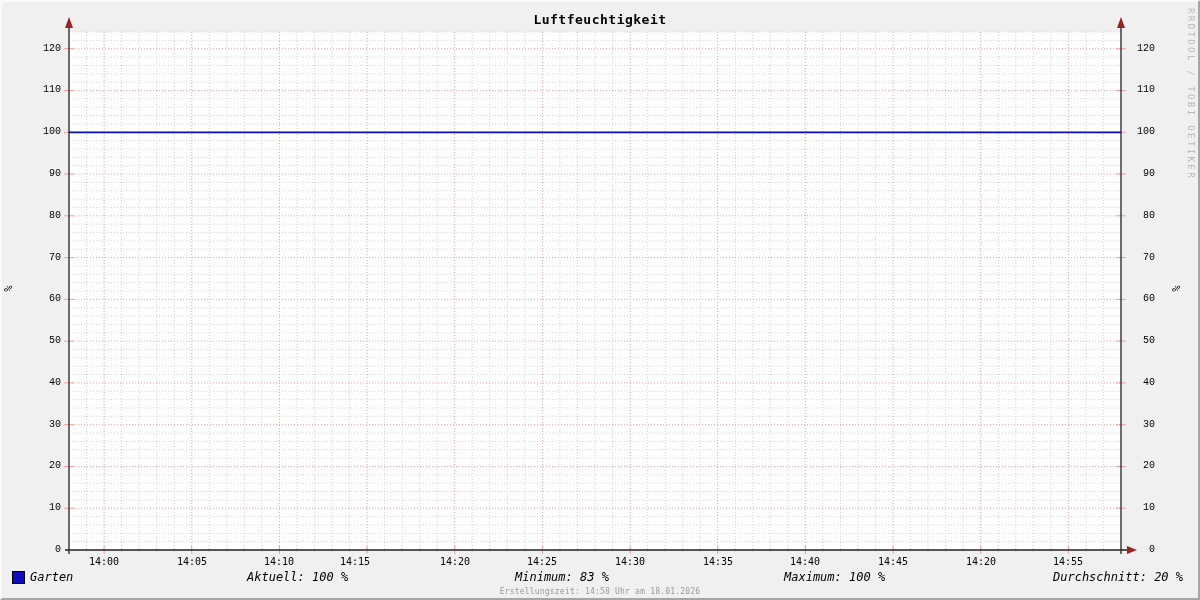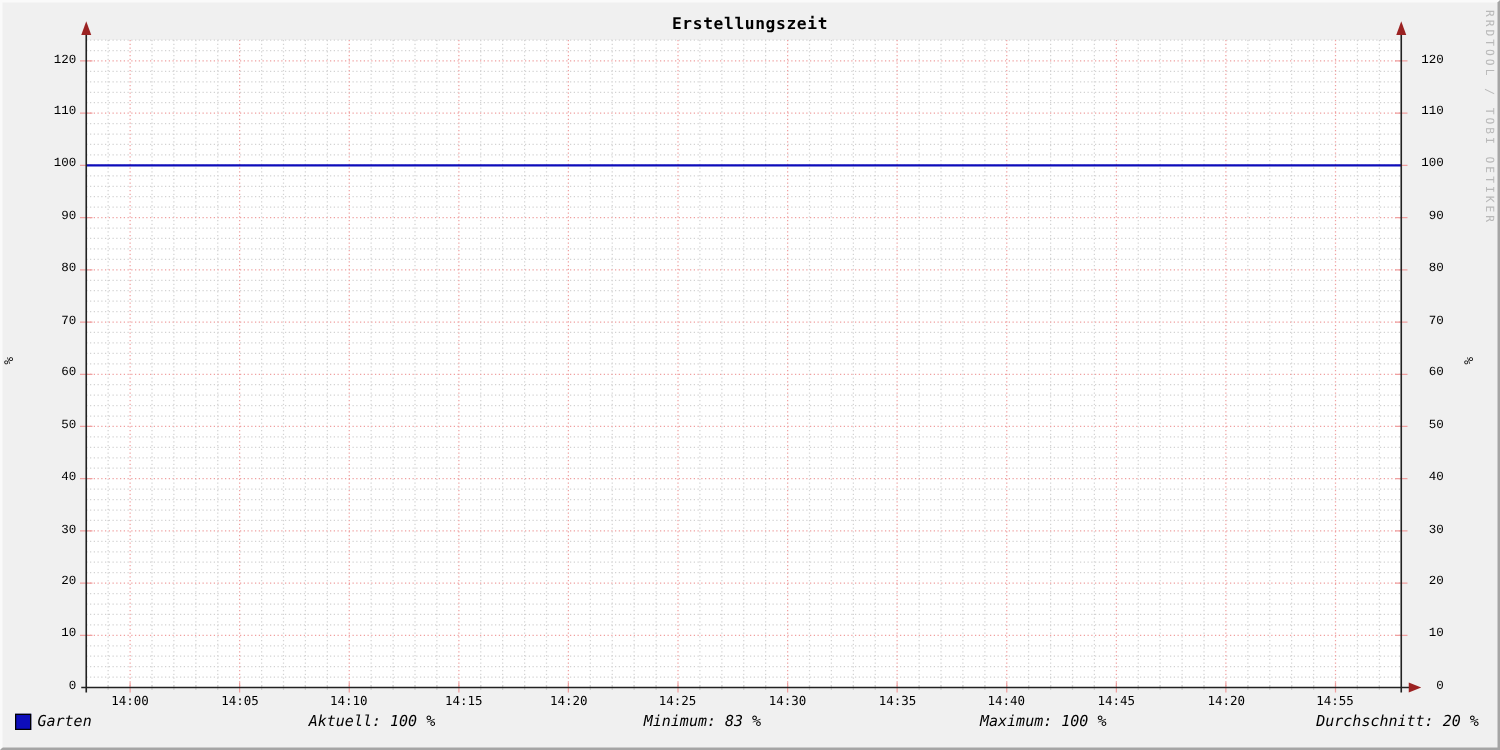--- a/index.html
+++ b/index.html
@@ -55,21 +55,21 @@
   .footer{
     position:absolute;left:0;top:585px;width:100%;
     text-align:center;font-size:8px;color:#9a9a9a;letter-spacing:.2px;
   }
 </style>
 </head>
 <body>
 
 <div class="graph">
 
-  <div class="chart-title">Erstellungszeit</div>
+  <div class="chart-title">Luftfeuchtigkeit</div>
 
   <div class="watermark">RRDTOOL / TOBI OETIKER</div>
 
   <div class="yaxis-unit left">%</div>
   <div class="yaxis-unit right">%</div>
 
   <svg class="plot-svg" id="plot-svg" viewBox="0 0 1200 600" xmlns="http://www.w3.org/2000/svg">
       <rect x="67" y="30" width="1052" height="518" fill="#ffffff"></rect>
       <path d="M67 539.6H1119M67 531.3H1119M67 522.9H1119M67 514.6H1119M67 497.9H1119M67 489.5H1119M67 481.2H1119M67 472.8H1119M67 456.1H1119M67 447.7H1119M67 439.4H1119M67 431.0H1119M67 414.3H1119M67 406.0H1119M67 397.6H1119M67 389.3H1119M67 372.5H1119M67 364.2H1119M67 355.8H1119M67 347.5H1119M67 330.8H1119M67 322.4H1119M67 314.1H1119M67 305.7H1119M67 289.0H1119M67 280.6H1119M67 272.3H1119M67 263.9H1119M67 247.2H1119M67 238.9H1119M67 230.5H1119M67 222.2H1119M67 205.5H1119M67 197.1H1119M67 188.7H1119M67 180.4H1119M67 163.7H1119M67 155.3H1119M67 147.0H1119M67 138.6H1119M67 121.9H1119M67 113.5H1119M67 105.2H1119M67 96.8H1119M67 80.1H1119M67 71.8H1119M67 63.4H1119M67 55.1H1119M67 38.4H1119M67 30.0H1119M84.5 30V548M119.6 30V548M137.1 30V548M154.7 30V548M172.2 30V548M207.3 30V548M224.8 30V548M242.3 30V548M259.9 30V548M294.9 30V548M312.5 30V548M330.0 30V548M347.5 30V548M382.6 30V548M400.1 30V548M417.7 30V548M435.2 30V548M470.3 30V548M487.8 30V548M505.3 30V548M522.9 30V548M557.9 30V548M575.5 30V548M593.0 30V548M610.5 30V548M645.6 30V548M663.1 30V548M680.7 30V548M698.2 30V548M733.3 30V548M750.8 30V548M768.3 30V548M785.9 30V548M820.9 30V548M838.5 30V548M856.0 30V548M873.5 30V548M908.6 30V548M926.1 30V548M943.7 30V548M961.2 30V548M996.3 30V548M1013.8 30V548M1031.3 30V548M1048.9 30V548M1083.9 30V548M1101.5 30V548" stroke="#d3d3d3" stroke-width="1" stroke-dasharray="1,2" fill="none"></path>
       <path d="M67 506.2H1119M67 464.5H1119M67 422.7H1119M67 380.9H1119M67 339.1H1119M67 297.4H1119M67 255.6H1119M67 213.8H1119M67 172.0H1119M67 130.3H1119M67 88.5H1119M67 46.7H1119M102.1 30V548M189.7 30V548M277.4 30V548M365.1 30V548M452.7 30V548M540.4 30V548M628.1 30V548M715.7 30V548M803.4 30V548M891.1 30V548M978.7 30V548M1066.4 30V548" stroke="#f0a0a0" stroke-width="1" stroke-dasharray="1,2" fill="none"></path>
@@ -105,34 +105,35 @@
       <span class="ytick right" style="top:166px">90</span>
       <span class="ytick left" style="top:124px">100</span>
       <span class="ytick right" style="top:124px">100</span>
       <span class="ytick left" style="top:82px">110</span>
       <span class="ytick right" style="top:82px">110</span>
       <span class="ytick left" style="top:41px">120</span>
       <span class="ytick right" style="top:41px">120</span>
       <span class="xtick" style="left:80px">14:00</span>
       <span class="xtick" style="left:168px">14:05</span>
       <span class="xtick" style="left:255px">14:10</span>
-      <span class="xtick" style="left:347px">14:15</span>
+      <span class="xtick" style="left:331px">14:15</span>
       <span class="xtick" style="left:431px">14:20</span>
       <span class="xtick" style="left:518px">14:25</span>
       <span class="xtick" style="left:606px">14:30</span>
       <span class="xtick" style="left:694px">14:35</span>
       <span class="xtick" style="left:781px">14:40</span>
       <span class="xtick" style="left:869px">14:45</span>
       <span class="xtick" style="left:957px">14:20</span>
       <span class="xtick" style="left:1044px">14:55</span>
     </div>
 
   <div class="legend-row">
     <span class="legend-swatch" id="legend-swatch" style="background: rgb(13, 13, 187);"></span>
     <span class="legend-series-label">Garten</span>
     <span class="stat aktuell">Aktuell: 100 %</span>
     <span class="stat minimum">Minimum: 83 %</span>
     <span class="stat maximum">Maximum: 100 %</span>
     <span class="stat durchschnitt">Durchschnitt: 20 %</span>
   </div>
 
+  <div class="footer">Erstellungszeit: 14:58 Uhr am 18.01.2026</div>
 
 </div>
 
 </body></html>

